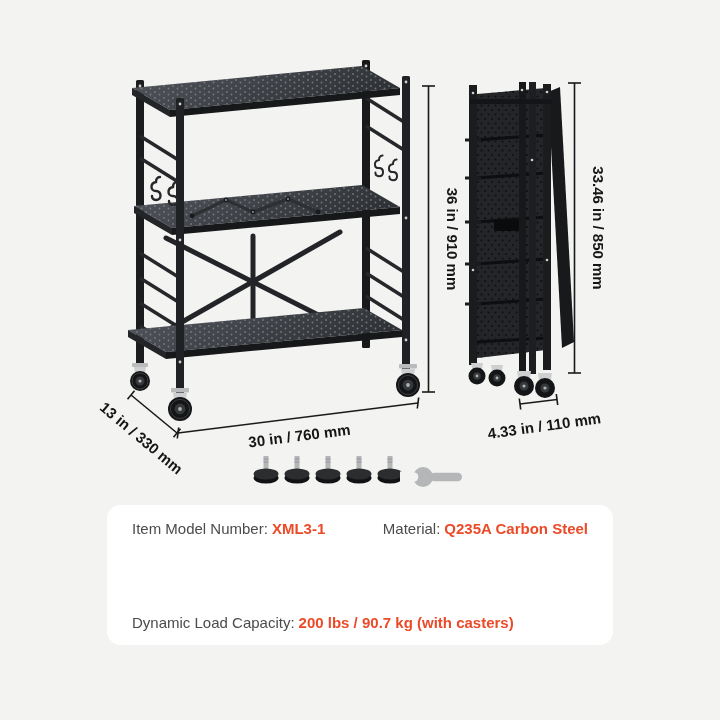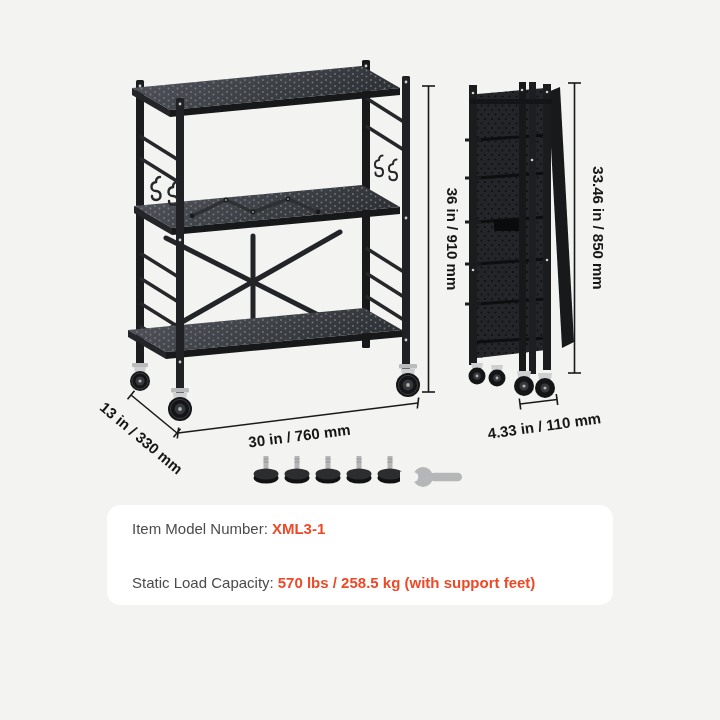--- a/index.html
+++ b/index.html
@@ -12,21 +12,21 @@
   }
   svg text.dim{
     font-family:"Liberation Sans", sans-serif;
     font-size:15px;
     font-weight:bold;
     fill:#161616;
   }
   .spec-card{
     position:absolute;
     left:107px;top:505px;
-    width:506px;height:100px;
+    width:506px;height:140px;
     box-sizing:border-box;
     background:#ffffff;
     border-radius:14px;
     padding:14px 25px 12px 25px;
     display:flex;
     flex-direction:column;
     justify-content:space-between;
     font-size:15px;
     line-height:20px;
   }
@@ -309,21 +309,24 @@
     </g>
   </g>
 </svg>
 
 
 <div class="spec-card">
   <div class="spec-row spec-row-split">
     <div class="spec-item">
       <span class="lbl">Item Model Number:</span><span class="val">XML3-1</span>
     </div>
+    <div class="spec-item">
+      <span class="lbl">Material:</span><span class="val">Q235A Carbon Steel</span>
+    </div>
   </div>
   <div class="spec-row">
     <div class="spec-item">
-      <span class="lbl">Static Load Capacity:</span><span class="val">570 lbs / 258.5 kg (with support feet)</span>
+      <span class="lbl">Dynamic Load Capacity:</span><span class="val">200 lbs / 90.7 kg (with casters)</span>
     </div>
   </div>
 </div>
 
 </div>
 
 </body></html>

